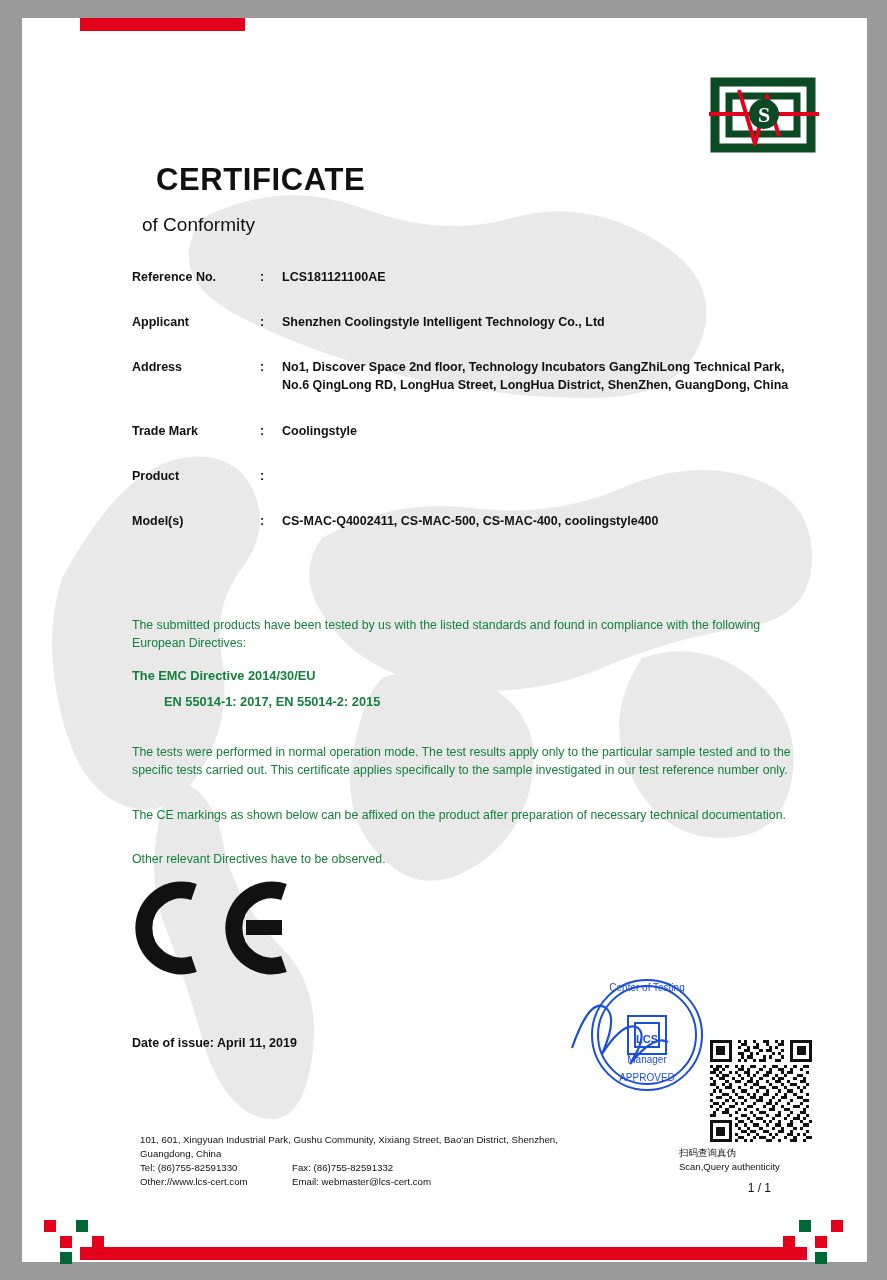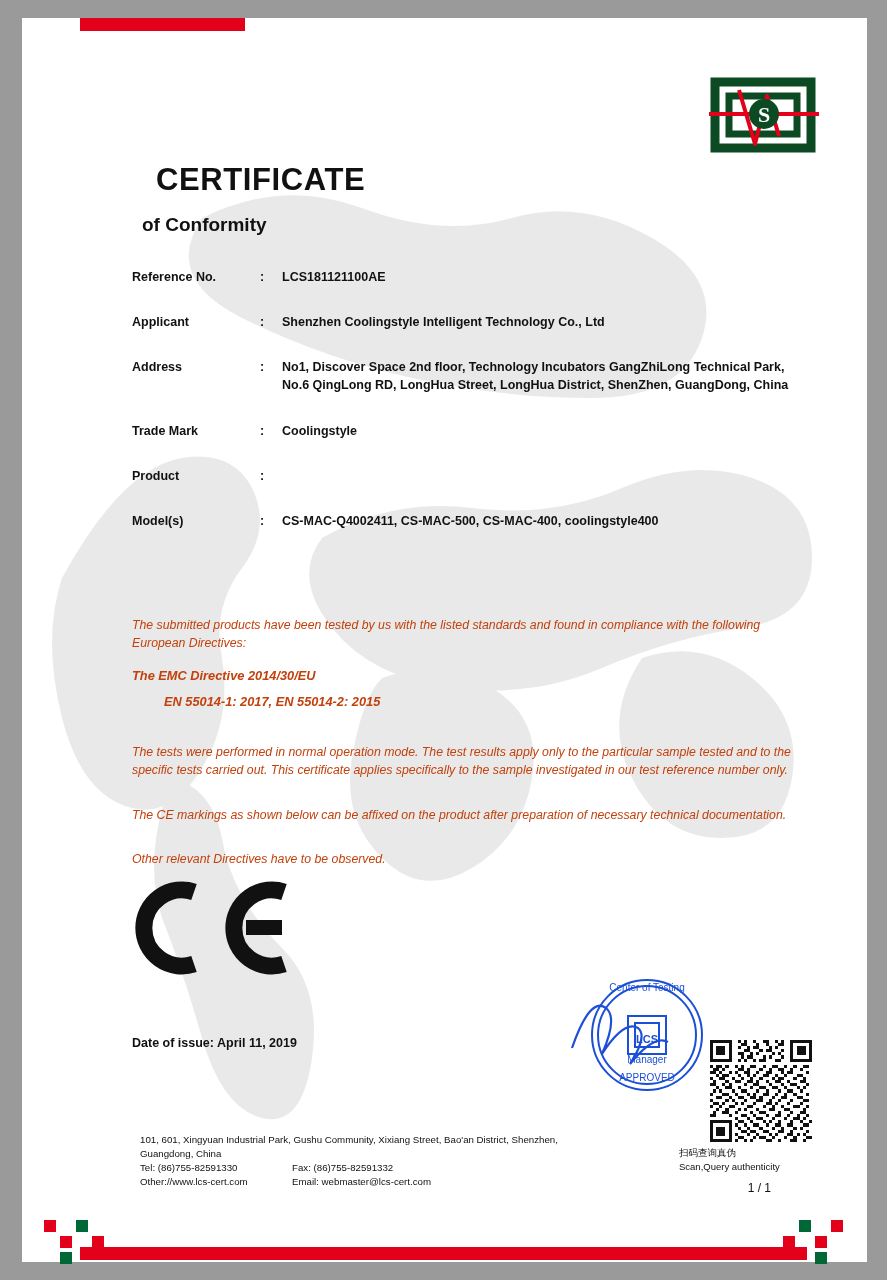--- a/index.html
+++ b/index.html
@@ -67,21 +67,21 @@
   .title h1 {
     margin: 16px;
     font-size: 31px;
     font-weight: bold;
     letter-spacing: 0.6px;
     color: #111;
   }
   .title h2 {
     margin: 4px 0 0 2px;
     font-size: 19px;
-    font-weight: bold;
+    font-weight: normal;
     color: #111;
   }
 
   .fields {
     position: absolute;
     left: 110px;
     top: 250px;
     width: 660px;
   }
   .field {
@@ -94,23 +94,22 @@
   }
   .field .label { width: 128px; flex: 0 0 128px; }
   .field .colon { width: 22px; flex: 0 0 22px; }
   .field .value { flex: 1; }
 
   .body-text {
     position: absolute;
     left: 110px;
     width: 665px;
     font-size: 12.3px;
-    color: #c2410c;
+    color: #15803d;
     line-height: 1.5;
-    font-style: italic;
   }
   .p1 { top: 598px; }
   .p2 { top: 648px; font-weight: bold; font-size: 12.8px;}
   .p3 { top: 674px; font-weight: bold; font-size: 12.8px; padding-left: 32px;}
   .p4 { top: 725px; }
   .p5 { top: 788px; }
   .p6 { top: 832px; }
 
   .ce-mark {
     position: absolute;

